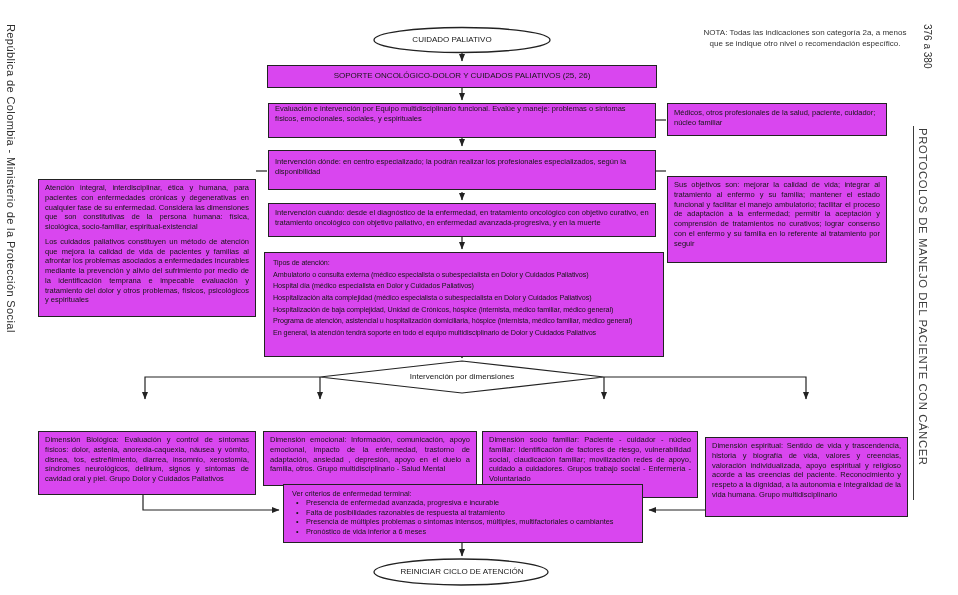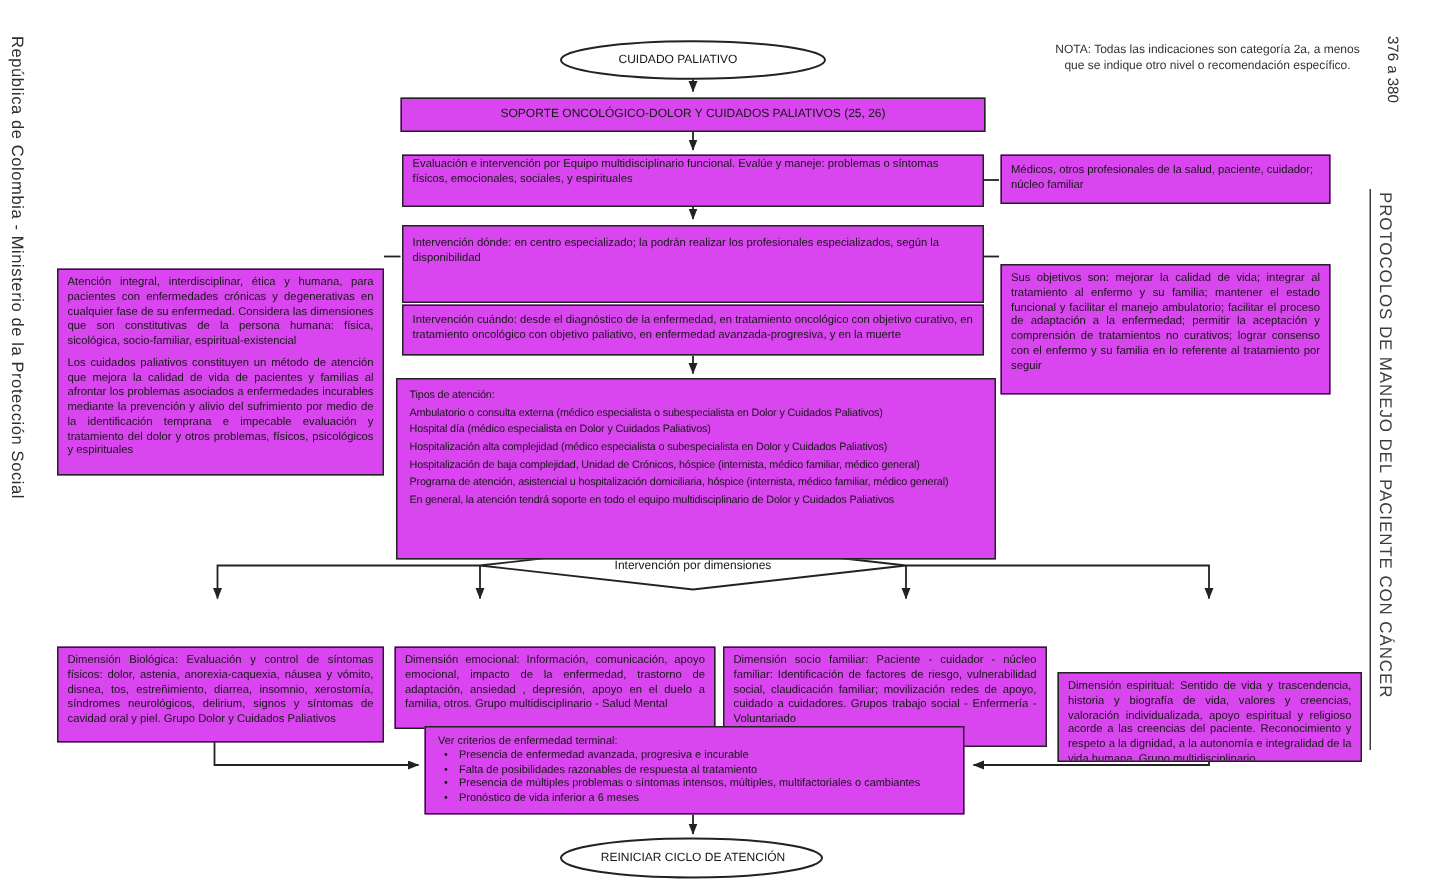--- a/index.html
+++ b/index.html
@@ -16,29 +16,29 @@
   #page-range{left:922px;top:24px;font-size:10px;}
   #right-margin{left:917px;top:128px;font-size:11.3px;letter-spacing:.6px;color:#3c3c3c;}
   #vrule{position:absolute;left:913px;top:126px;width:1px;height:374px;background:#3c3c3c;}
   #note{position:absolute;left:702px;top:27px;width:206px;text-align:center;
         font-size:8px;line-height:1.4;color:#333;}
   #soporte{left:267px;top:65px;width:390px;height:23px;display:flex;align-items:center;
            justify-content:center;text-align:center;font-size:8px;padding:0 4px;}
   #eval{left:268px;top:103px;width:388px;height:35px;padding-top:0;}
   #medicos{left:667px;top:103px;width:220px;height:33px;padding-top:4px;}
   #atencion{left:38px;top:151px;width:218px;height:138px;}
-  #donde{left:268px;top:150px;width:388px;height:52px;padding-top:6px;}
+  #donde{left:268px;top:150px;width:388px;height:40px;padding-top:6px;}
   #objetivos{left:667px;top:148px;width:220px;height:87px;}
   #cuando{left:268px;top:203px;width:388px;height:34px;padding-top:4px;}
-  #tipos{left:264px;top:252px;width:400px;height:121px;font-size:7.2px;line-height:1.62;
+  #tipos{left:264px;top:252px;width:400px;height:105px;font-size:7.2px;line-height:1.62;
          letter-spacing:-0.1px;padding:4px 8px;}
   #dim1{left:38px;top:403px;width:218px;height:64px;}
   #dim2{left:263px;top:403px;width:214px;height:55px;}
   #dim3{left:482px;top:403px;width:216px;height:67px;}
-  #dim4{left:705px;top:420px;width:203px;height:60px;}
+  #dim4{left:705px;top:409px;width:203px;height:80px;}
   #criteria{left:283px;top:484px;width:360px;height:59px;font-size:7.3px;padding:4px 8px;}
   .crit-item{padding-left:14px;position:relative;}
   .crit-item::before{content:"\2022";position:absolute;left:4px;}
   #start-label{left:354px;top:35px;width:196px;}
   #end-label{left:374px;top:567px;width:176px;}
   #decision-label{left:362px;top:372px;width:200px;}
 </style>
 </head>
 <body>
 

